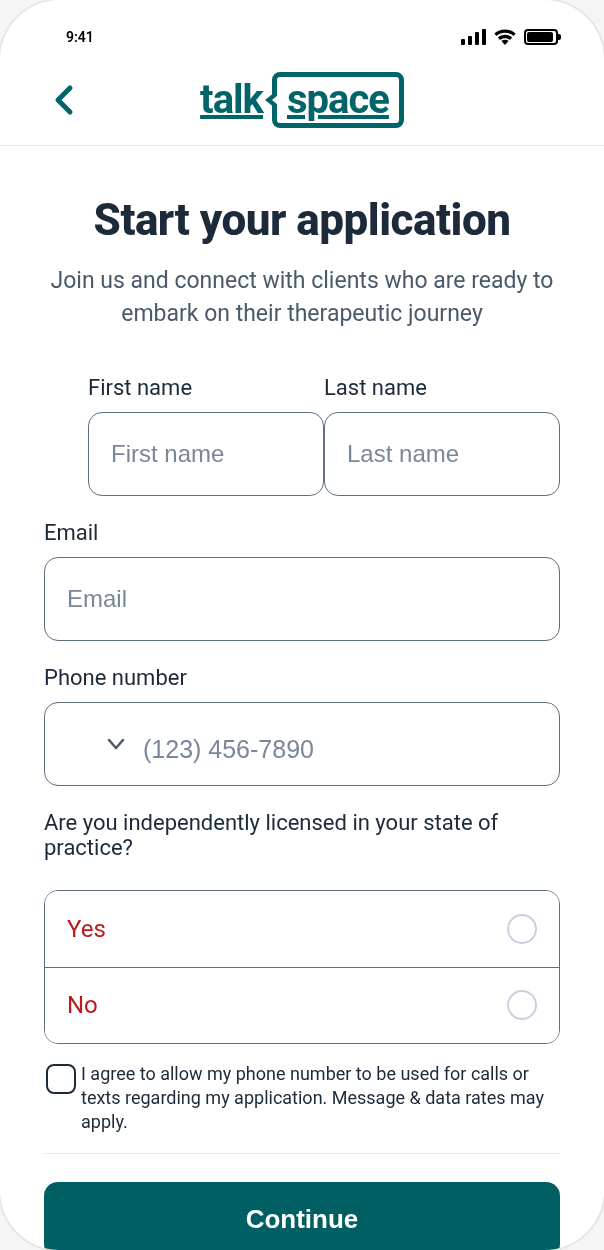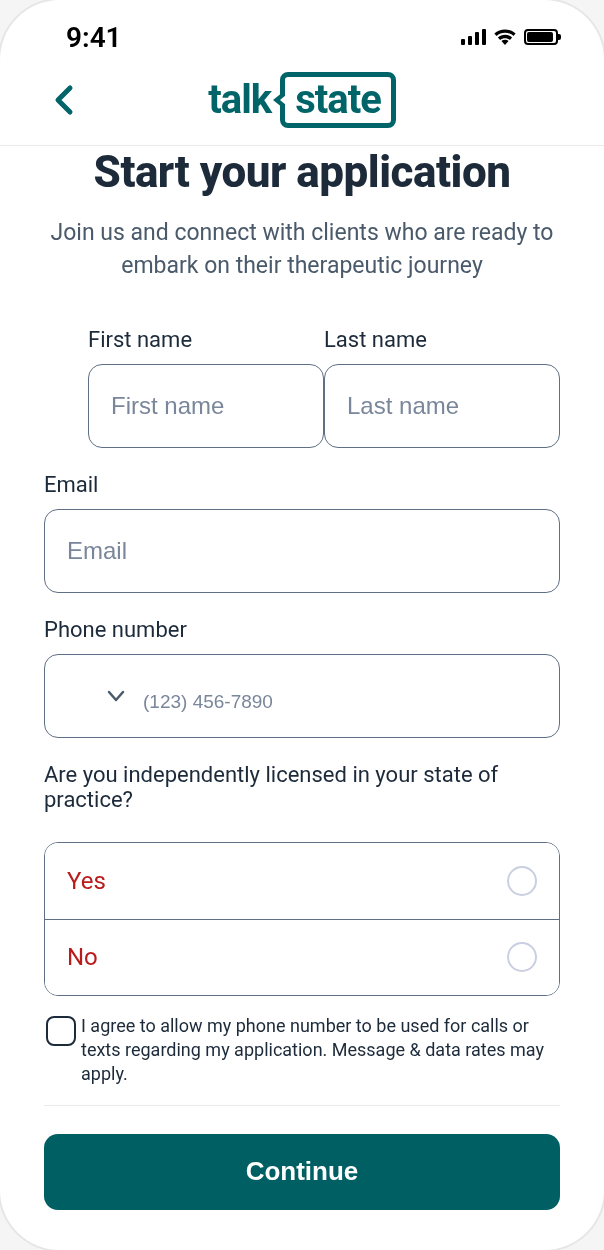--- a/index.html
+++ b/index.html
@@ -23,21 +23,21 @@
 
   
   .statusbar {
     height: 54px;
     display: flex;
     align-items: center;
     justify-content: space-between;
     padding: 20px 36px 0 36px;
   }
   .statusbar .time {
-    font-size: 28px;
+    font-size: 14px;
     font-weight: 600;
     color: #000;
     padding-left: 30px;
   }
   .status-icons {
     display: flex;
     align-items: center;
     gap: 8px;
     padding-right: 10px;
   }
@@ -92,21 +92,21 @@
   }
   .back-btn{
     position:absolute;
     left:46px;
     top:50%;
     transform:translateY(-50%);
     width:36px;height:36px;
     display:flex;align-items:center;justify-content:center;
     background:none;border:none;cursor:pointer;
   }
-  .logo { display:flex; align-items:center; gap:11px; color:#006469; }
+  .logo { display:flex; align-items:center; gap:11px; color:#006469;text-decoration:underline; }
   .logo .word{
     font-size:40px;
     font-weight:700;
     letter-spacing:-1px;
     color:#006469;
   }
   .logo .bubble{
     border:5px solid #006469;
     border-radius:8px;
     padding:0 10px;
@@ -142,20 +142,21 @@
     overflow:hidden;
     padding:0 44px;
     display:flex;
     flex-direction:column;
   }
   h1{
     font-size:44px;
     font-weight:800;
     color:#1c2a3a;
     text-align:center;
+    margin-top:48px;
     letter-spacing:-0.5px;
   }
   .subtitle{
     font-size:23px;
     color:#4a5a6a;
     text-align:center;
     margin-top:18px;
     line-height:1.45;
     padding:0 4px;
   }
@@ -189,21 +190,21 @@
     border-radius:14px;
     padding:0 22px;
     gap:18px;
   }
   .phone-cc{
     display:flex;align-items:center;gap:10px;
     padding-left:40px;
   }
   .phone-input{
     border:none;
-    font-size:19px;
+    font-size:25px;
     flex:1;
     outline:none;
     color:#0f172a;
     background:transparent;
     margin-top:12px;
   }
   .phone-input::placeholder{color:#7a869a;}
 
   .question{
     font-size:22px;
@@ -300,21 +301,21 @@
 
   <div class="nav">
     <button class="back-btn">
       <svg width="20" height="32" viewBox="0 0 20 32">
         <polyline points="16,4 4,16 16,28" fill="none" stroke="#006469" stroke-width="5" stroke-linecap="round" stroke-linejoin="round"></polyline>
       </svg>
     </button>
     <div class="logo">
       <span class="word">talk</span>
       <span class="bubble">
-          <span class="word">state</span>
+          <span class="word">space</span>
         </span>
     </div>
   </div>
 
   <div class="content">
     <h1>Start your application</h1>
     <p class="subtitle">Join us and connect with clients who are ready to embark on their therapeutic journey</p>
 
     <div class="form">
 

